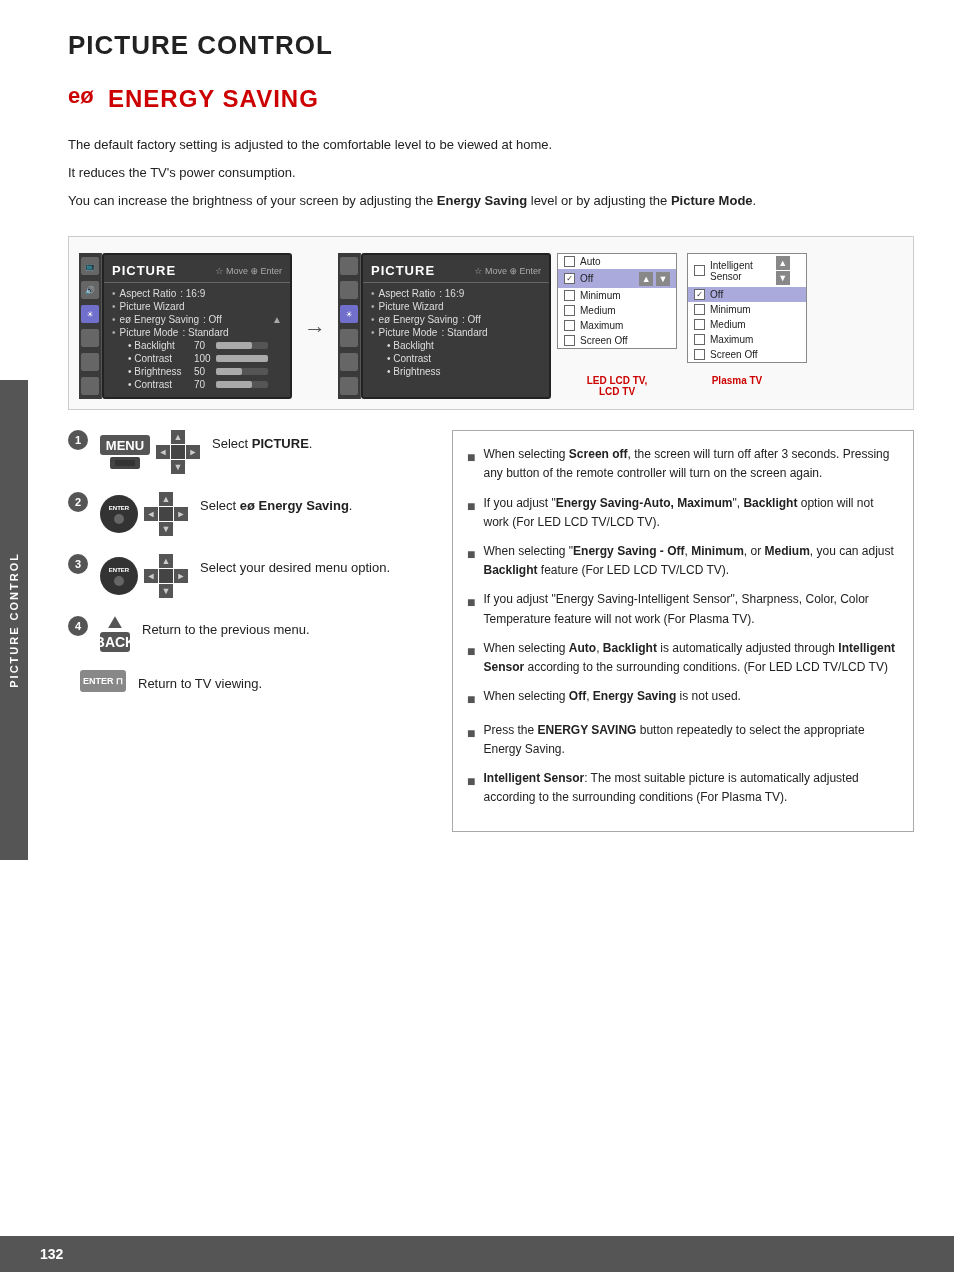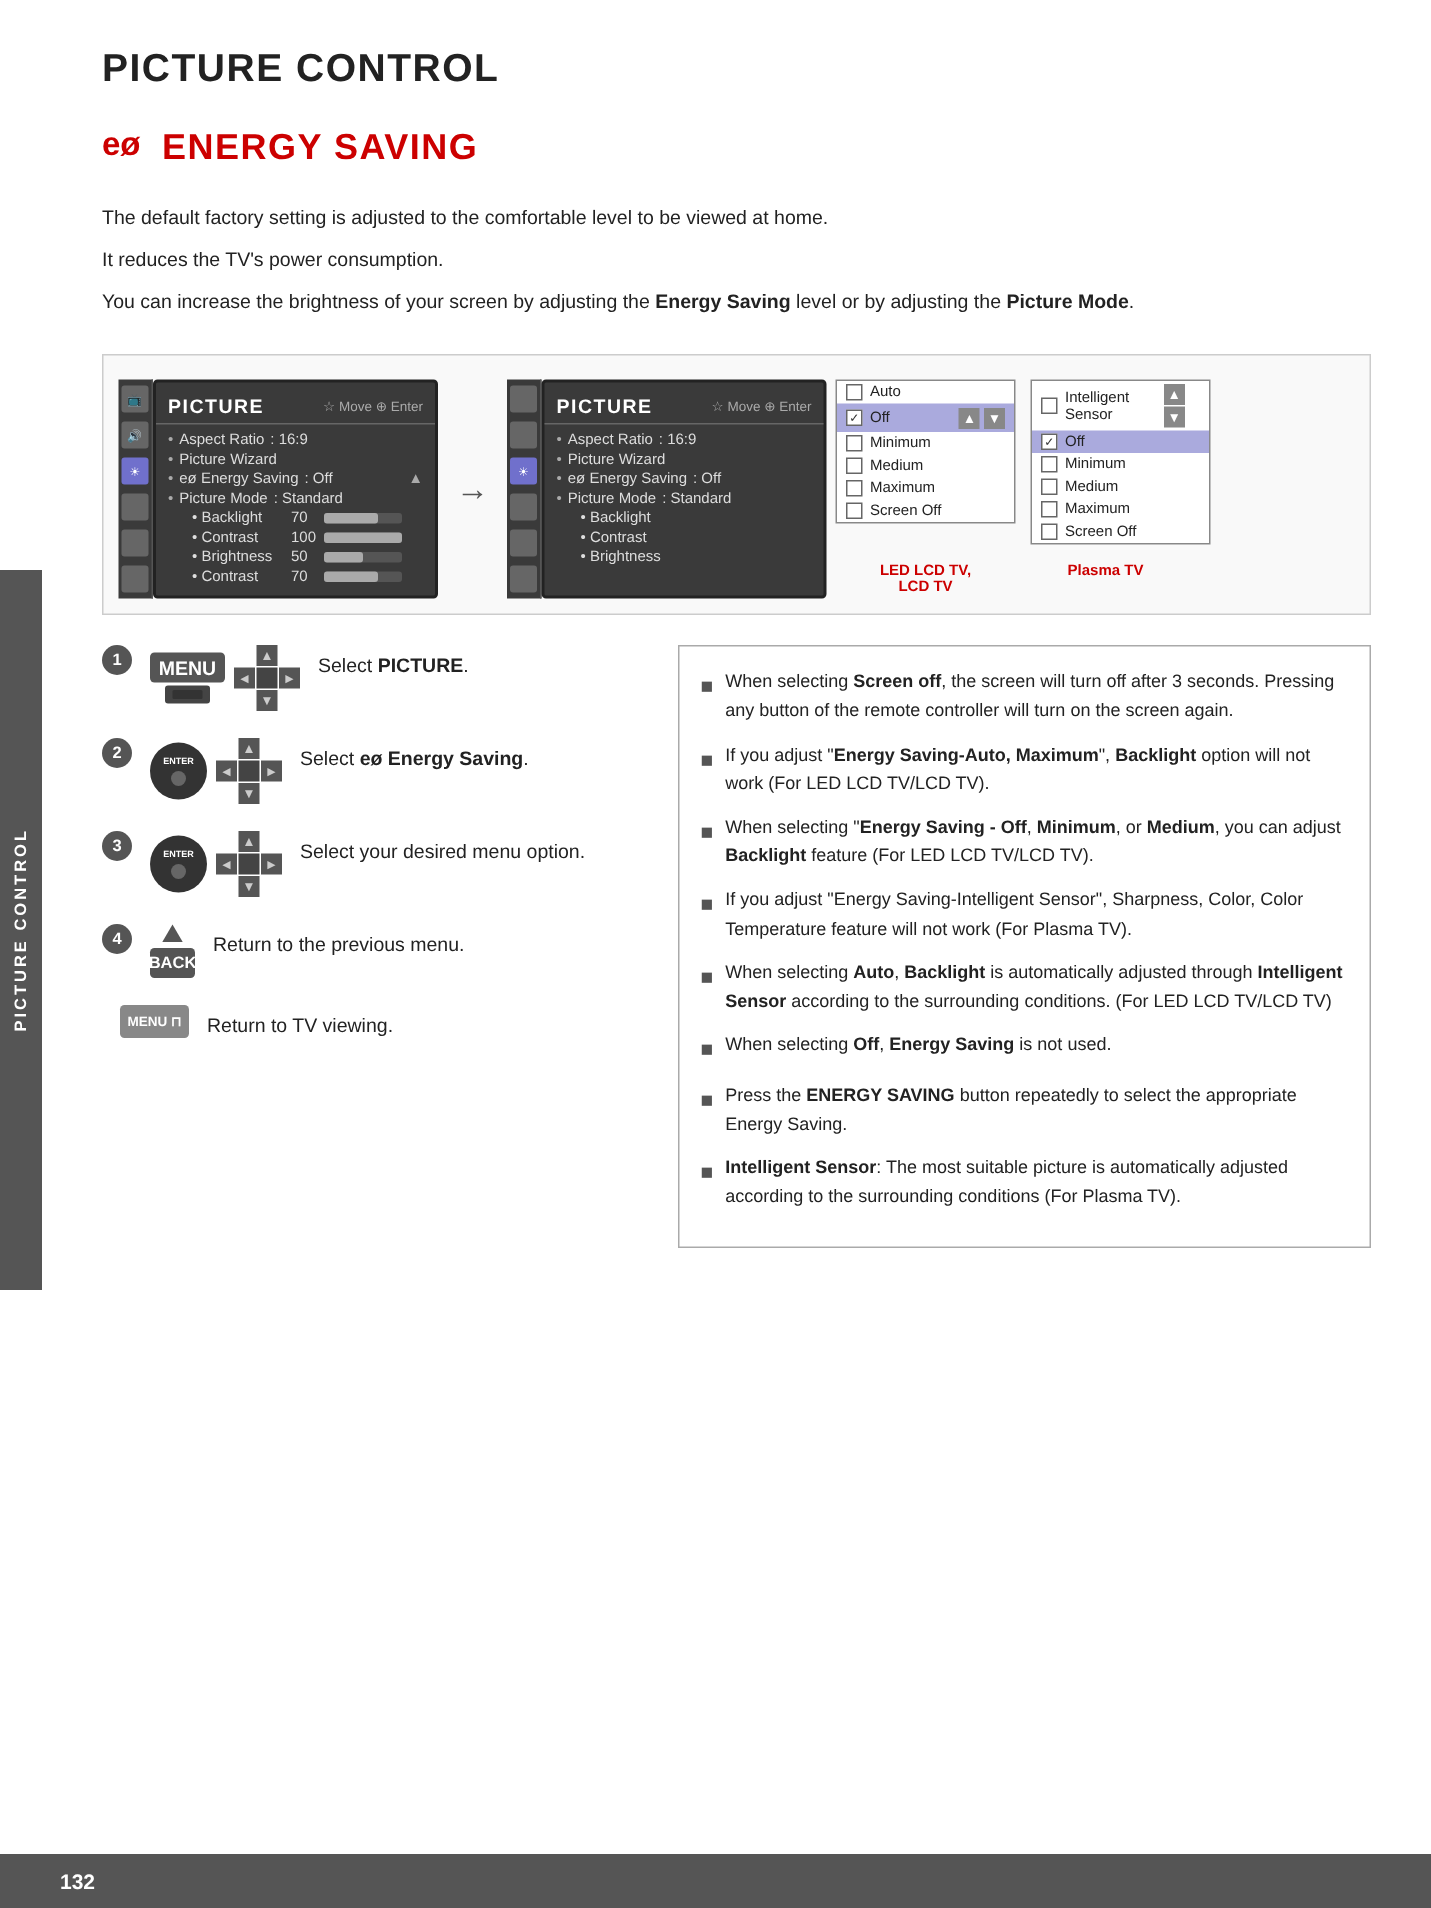--- a/index.html
+++ b/index.html
@@ -675,31 +675,31 @@
         <div class="step-text">Select your desired menu option.</div>
       </div>
 
       <div class="step-item">
         <div style="display:flex;flex-direction:column;align-items:center;gap:3px;">
           <div style="width:20px;height:20px;background:#555;border-radius:50%;display:flex;align-items:center;justify-content:center;color:#fff;font-size:11px;font-weight:bold;">4</div>
         </div>
         <div style="display:flex;align-items:center;gap:6px;">
           <div style="display:flex;flex-direction:column;align-items:center;gap:2px;">
             <div style="width:14px;height:12px;background:#555;clip-path:polygon(50% 0%, 0% 100%, 100% 100%);margin-bottom:2px;"></div>
-            <div style="width:30px;height:20px;background:#555;border-radius:3px;display:flex;align-items:center;justify-content:center;color:#fff;font-size:11px;font-weight:bold;">BACK</div>
+            <div style="width:30px;height:20px;background:#555;border-radius:3px;display:flex;align-items:center;justify-content:center;color:#fff;font-size:14px;font-weight:bold;">BACK</div>
           </div>
         </div>
         <div class="step-text">Return to the previous menu.</div>
       </div>
 
       <div class="step-item">
         <div style="display:flex;flex-direction:column;align-items:center;gap:3px;">
         </div>
         <div style="display:flex;align-items:center;gap:6px;">
-          <div style="width:46px;height:22px;background:#888;border-radius:3px;display:flex;align-items:center;justify-content:center;color:#fff;font-size:9px;font-weight:bold;">MENU ⊓</div>
+          <div style="width:46px;height:22px;background:#888;border-radius:3px;display:flex;align-items:center;justify-content:center;color:#fff;font-size:9px;font-weight:bold;">ENTER ⊓</div>
         </div>
         <div class="step-text">Return to TV viewing.</div>
       </div>
 
     </div>
 
     <div class="notes-right">
 
       <div class="note-item">
         <span class="note-bullet">■</span>

